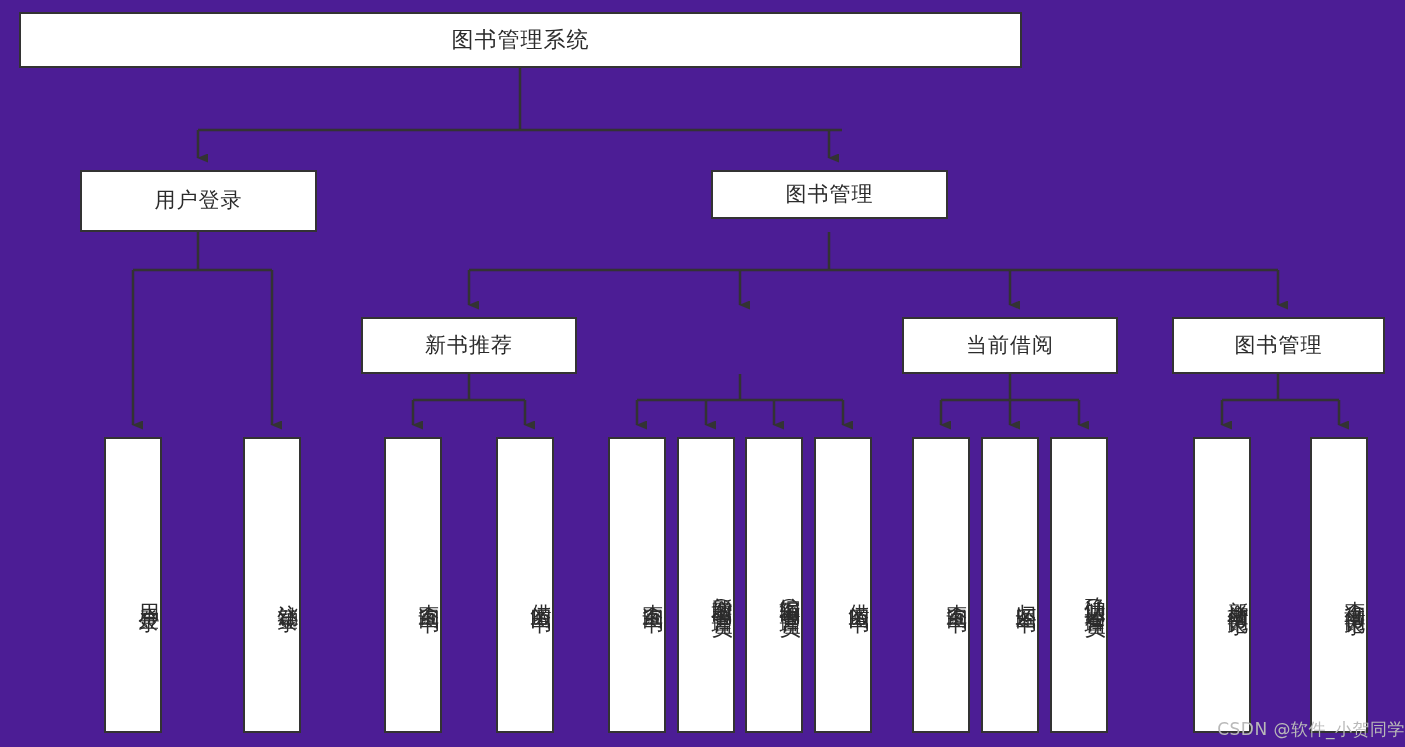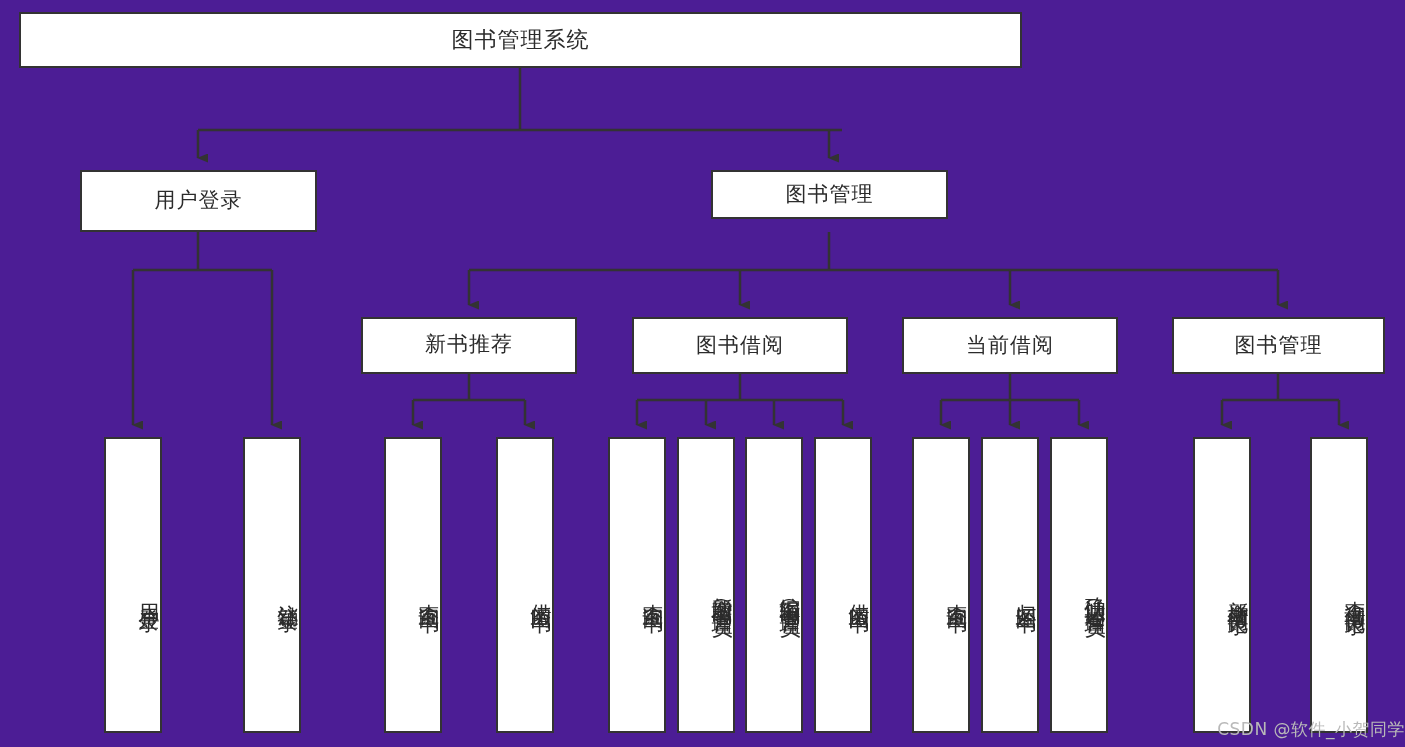--- a/index.html
+++ b/index.html
@@ -123,25 +123,22 @@
     <span>图书管理系统</span>
   </div>
 
   <div class="node horiz" style="left:80px; top:170px; width:237px; height:62px;">
     <span>用户登录</span>
   </div>
   <div class="node horiz" style="left:711px; top:170px; width:237px; height:49px;">
     <span>图书管理</span>
   </div>
 
-  <div class="node horiz" style="left:361px; top:317px; width:216px; height:57px;font-family:Liberation Mono, monospace;">
+  <div class="node horiz" style="left:361px; top:317px; width:216px; height:57px;">
     <span>新书推荐</span>
-  </div>
-  <div class="node horiz" style="left:632px; top:317px; width:216px; height:57px;">
-    <span>图书借阅</span>
   </div>
   <div class="node horiz" style="left:902px; top:317px; width:216px; height:57px;">
     <span>当前借阅</span>
   </div>
   <div class="node horiz" style="left:1172px; top:317px; width:213px; height:57px;">
     <span>图书管理</span>
   </div>
 
   <div class="node vert" style="left:104px; top:437px; width:58px; height:296px;">
     <span>用户登录</span>

